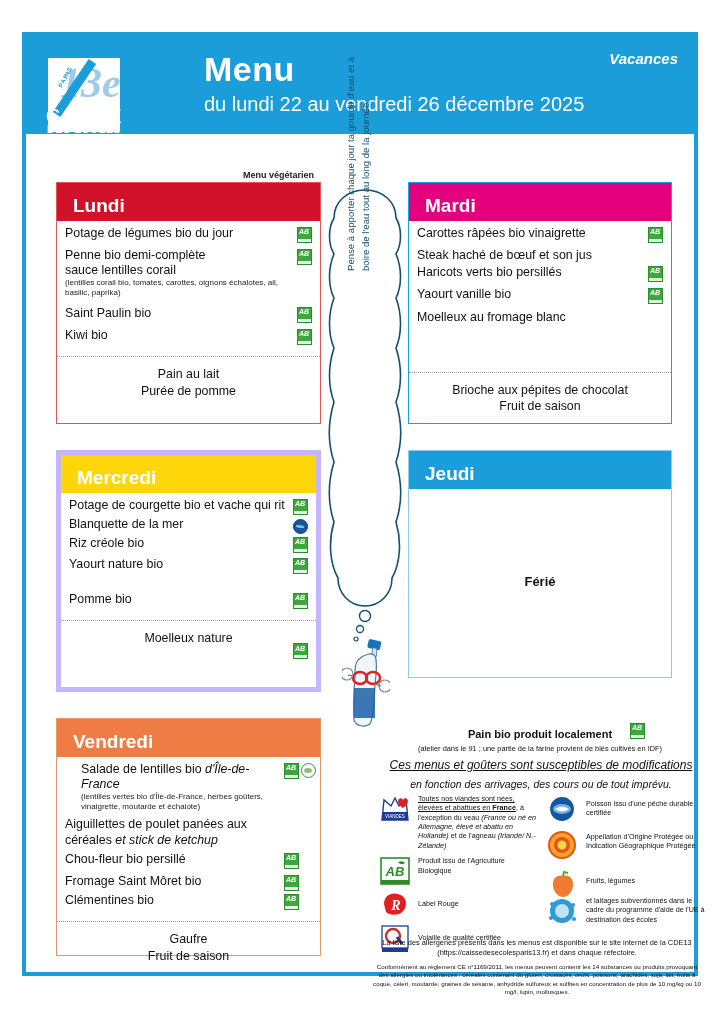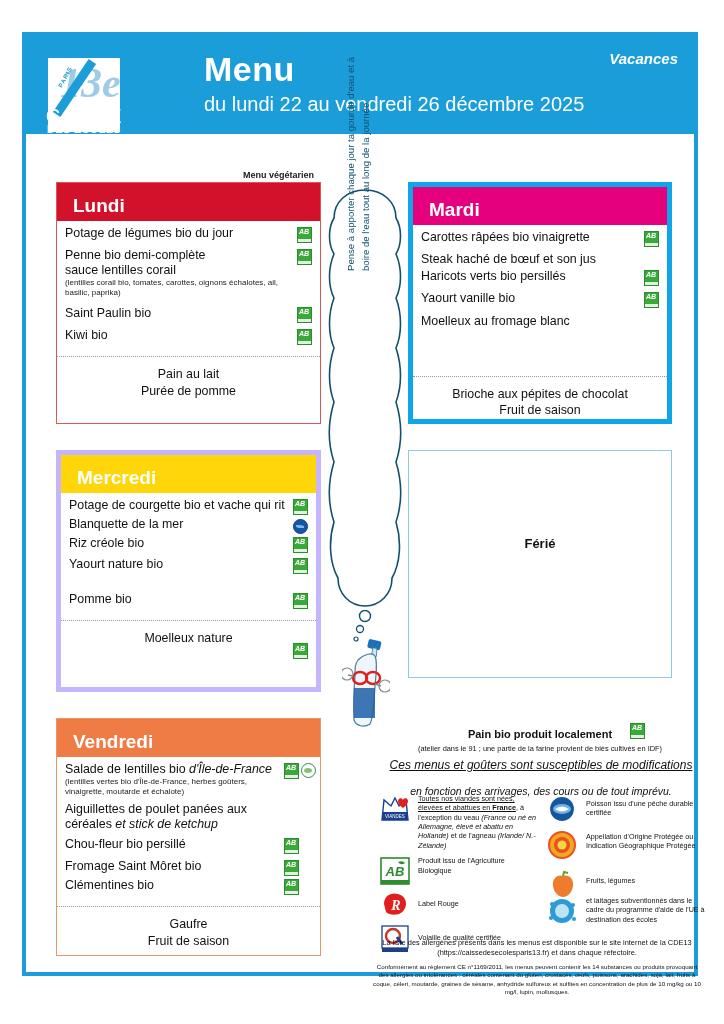--- a/index.html
+++ b/index.html
@@ -52,21 +52,21 @@
        border:1px solid #0d3f7a;}
   .msc:after{content:"";position:absolute;left:2px;top:5px;width:8px;height:3px;background:#7fb8e8;
              border-radius:0 60% 0 60%;}
   .idf{position:absolute;width:13px;height:13px;border-radius:50%;border:1px solid #2f8f4f;
        background:#fff;}
   .idf:after{content:"";position:absolute;left:2px;top:4px;width:8px;height:5px;
              background:#6ab24f;border-radius:50%;opacity:.8;}
 
   #lundi{left:30px;top:146px;width:265px;height:242px;border:1px solid #d55;}
   #lundi .hd{background:#d2112b;}
-  #mardi{left:382px;top:146px;width:264px;height:242px;border:5px solid #0ea5e9;}
+  #mardi{left:382px;top:146px;width:264px;height:242px;border:1px solid #0ea5e9;}
   #mardi .hd{background:#e5007e;}
   #mercredi{left:30px;top:414px;width:265px;height:242px;border:5px solid #c4b5fd;}
   #mercredi .hd{background:#ffd60a;}
   #jeudi{left:382px;top:414px;width:264px;height:228px;border:1px solid #8ecbe8;}
   #jeudi .hd{background:#1b9dd9;}
   #vendredi{left:30px;top:682px;width:265px;height:238px;border:1px solid #e79668;}
   #vendredi .hd{background:#ef7b45;padding-left:47px;}
 
   .ferie{text-align:center;font-size:13px;font-weight:bold;color:#111;padding-top:85px;}
 
@@ -80,21 +80,21 @@
   .bottle{position:absolute;left:16px;top:452px;width:48px;height:92px;}
 
   
   .painbio{position:absolute;left:382px;top:688px;width:264px;text-align:center;}
   .painbio .t1{font-size:11px;font-weight:bold;color:#111;display:inline-block;}
   .painbio .t2{font-size:7.4px;color:#111;margin-top:2px;}
   .painbio .abw{position:absolute;right:34px;top:0px;}
 
   .notice{position:absolute;left:360px;top:722px;width:310px;text-align:center;}
   .notice .n1{font-size:12px;font-style:italic;color:#111;text-decoration:underline;}
-  .notice .n2{font-size:10.5px;font-style:italic;color:#111;margin-top:13px;}
+  .notice .n2{font-size:10.5px;font-style:italic;color:#111;margin-top:6px;}
 
   .legend{position:absolute;left:352px;top:758px;width:326px;}
   .lg-col{position:absolute;top:0;width:160px;}
   .lg-col.left{left:0;}
   .lg-col.right{left:168px;}
   .lg-row{position:relative;margin-bottom:6px;min-height:30px;}
   .lg-ico{position:absolute;left:0;top:0;width:34px;height:30px;}
   .lg-tx{margin-left:40px;font-size:7.2px;color:#111;line-height:1.3;}
   .lg-tx b{font-weight:bold;}
   .lg-tx .u{text-decoration:underline;}
@@ -216,29 +216,32 @@
       </div>
     </div>
     <div class="sep"></div>
     <div class="gouter">
       <div>Moelleux nature</div>
       <div class="ab" style="right:8px;top:22px;"></div>
     </div>
   </div>
 
   <div class="card" id="jeudi">
+    <div class="hd">
+      <div class="dayname">Jeudi</div>
+    </div>
     <div class="ferie">Férié</div>
   </div>
 
   <div class="card" id="vendredi">
     <div class="hd">
       <div class="dayname">Vendredi</div>
     </div>
     <div class="items" style="padding-right:36px;">
-      <div class="row" style="margin-bottom:5px;">
+      <div class="row" style="margin-bottom:5px;margin-left:16px;">
         <div class="txt"><span>Salade de lentilles bio </span><span class="it">d'Île-de-France</span></div>
         <div class="sub">(lentilles vertes bio d'Île-de-France, herbes goûters, vinaigrette, moutarde et échalote)</div>
         <div class="idf" style="right:-32px;top:1px;"></div>
         <div class="ab" style="right:-15px;top:1px;"></div>
       </div>
       <div class="row" style="margin-bottom:4px;">
         <div class="txt"><span>Aiguillettes de poulet panées aux céréales </span><span class="it">et stick de ketchup</span></div>
       </div>
       <div class="row" style="margin-bottom:7px;">
         <div class="txt">Chou-fleur bio persillé</div>

